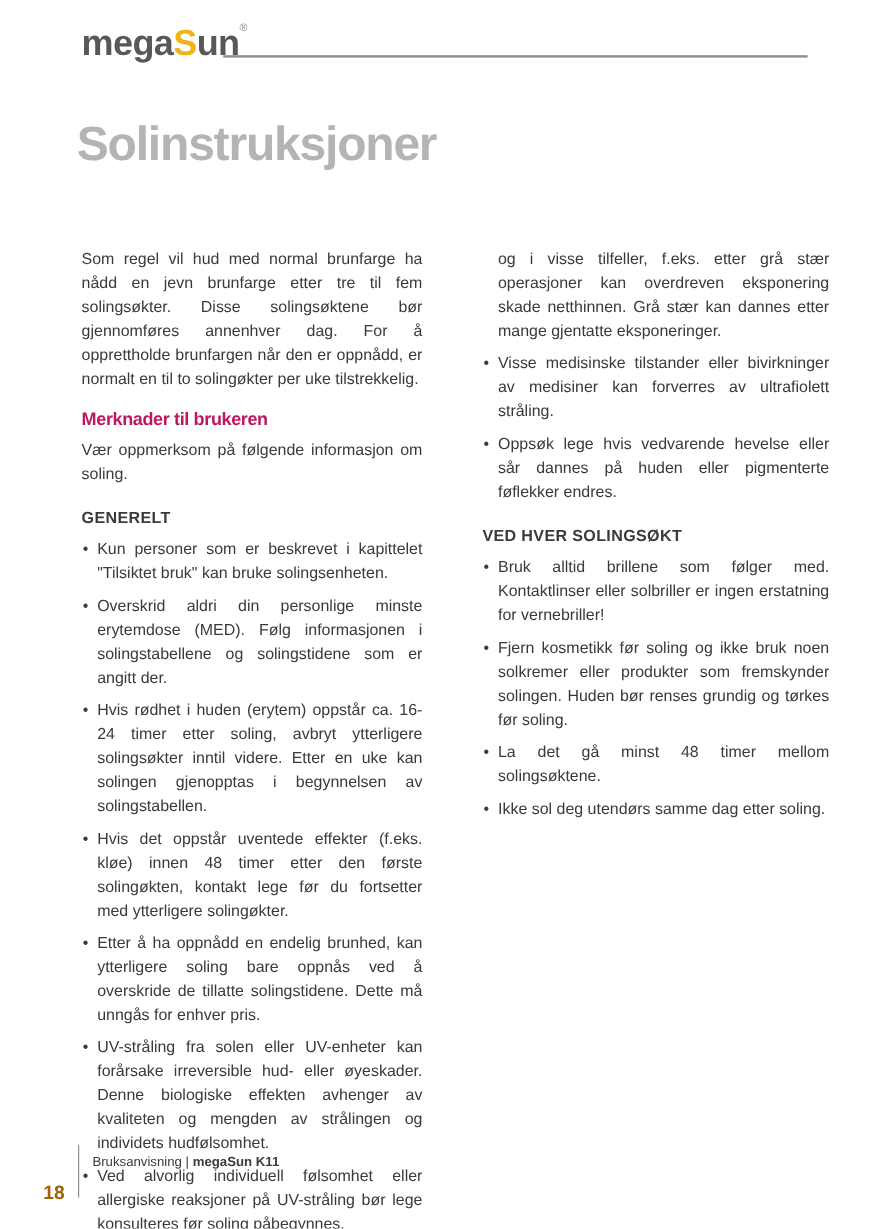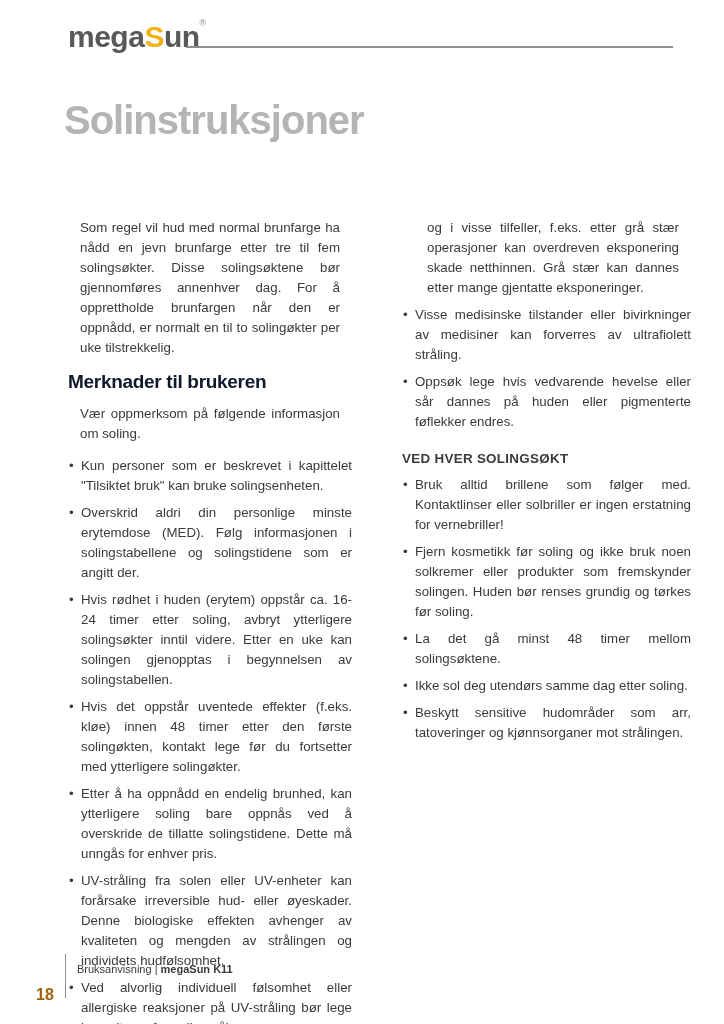--- a/index.html
+++ b/index.html
@@ -59,27 +59,27 @@
     position: absolute;
     top: 206px;
     font-size: 13.3px;
     line-height: 20px;
     color: #3a3a3c;
     text-align: justify;
   }
   .col-left  { left: 68px;  width: 284px; }
   .col-right { left: 402px; width: 289px; }
 
-  .col p { margin: 12px; }
+  .col p { margin: 0; }
   .intro { margin-bottom: 14px !important; }
 
   .notes-heading {
-    font-size: 19px;
+    font-size: 15px;
     font-weight: bold;
-    color: #0f172a;
+    color: #be185d;
     letter-spacing: -0.3px;
     margin: 0 0 5px 0;
     text-align: left;
   }
   .section-heading {
     font-size: 13.4px;
     font-weight: bold;
     color: #3a3a3c;
     letter-spacing: 0.3px;
     margin: 17px 0 6px 0;
@@ -139,20 +139,21 @@
   <div class="logo-rule"></div>
 
   <h1 class="page-title">Solinstruksjoner</h1>
 
   <div class="col col-left">
     <p class="intro">Som regel vil hud med normal brunfarge ha nådd en jevn brunfarge etter tre til fem solingsøkter. Disse solingsøktene bør gjennomføres annenhver dag. For å opprettholde brunfargen når den er oppnådd, er normalt en til to solingøkter per uke tilstrekkelig.</p>
 
     <h2 class="notes-heading">Merknader til brukeren</h2>
     <p>Vær oppmerksom på følgende informasjon om soling.</p>
 
+    <h3 class="section-heading">GENERELT</h3>
 
     <div class="bullet"><span>Kun personer som er beskrevet i kapittelet "Tilsiktet bruk" kan bruke solingsenheten.</span></div>
     <div class="bullet"><span>Overskrid aldri din personlige minste erytemdose (MED). Følg informasjonen i solingstabellene og solingstidene som er angitt der.</span></div>
     <div class="bullet"><span>Hvis rødhet i huden (erytem) oppstår ca. 16-24 timer etter soling, avbryt ytterligere solingsøkter inntil videre. Etter en uke kan solingen gjenopptas i begynnelsen av solingstabellen.</span></div>
     <div class="bullet"><span>Hvis det oppstår uventede effekter (f.eks. kløe) innen 48 timer etter den første solingøkten, kontakt lege før du fortsetter med ytterligere solingøkter.</span></div>
     <div class="bullet"><span>Etter å ha oppnådd en endelig brunhed, kan ytterligere soling bare oppnås ved å overskride de tillatte solingstidene. Dette må unngås for enhver pris.</span></div>
     <div class="bullet"><span>UV-stråling fra solen eller UV-enheter kan forårsake irreversible hud- eller øyeskader. Denne biologiske effekten avhenger av kvaliteten og mengden av strålingen og individets hudfølsomhet.</span></div>
     <div class="bullet"><span>Ved alvorlig individuell følsomhet eller allergiske reaksjoner på UV-stråling bør lege konsulteres før soling påbegynnes.</span></div>
 
   </div>
@@ -162,21 +163,20 @@
 
     <div class="bullet"><span>Visse medisinske tilstander eller bivirkninger av medisiner kan forverres av ultrafiolett stråling.</span></div>
     <div class="bullet"><span>Oppsøk lege hvis vedvarende hevelse eller sår dannes på huden eller pigmenterte føflekker endres.</span></div>
 
     <h3 class="section-heading">VED HVER SOLINGSØKT</h3>
 
     <div class="bullet"><span>Bruk alltid brillene som følger med. Kontaktlinser eller solbriller er ingen erstatning for vernebriller!</span></div>
     <div class="bullet"><span>Fjern kosmetikk før soling og ikke bruk noen solkremer eller produkter som fremskynder solingen. Huden bør renses grundig og tørkes før soling.</span></div>
     <div class="bullet"><span>La det gå minst 48 timer mellom solingsøktene.</span></div>
     <div class="bullet"><span>Ikke sol deg utendørs samme dag etter soling.</span></div>
-    <div class="bullet"><span>Beskytt sensitive hudområder som arr, tatoveringer og kjønnsorganer mot strålingen.</span></div>
   </div>
 
   <div class="footer-pagenum">18</div>
   <div class="footer-divider"></div>
   <div class="footer-text">
     <span>Bruksanvisning | </span><span class="product">megaSun K11</span>
   </div>
 
 </div>
 

